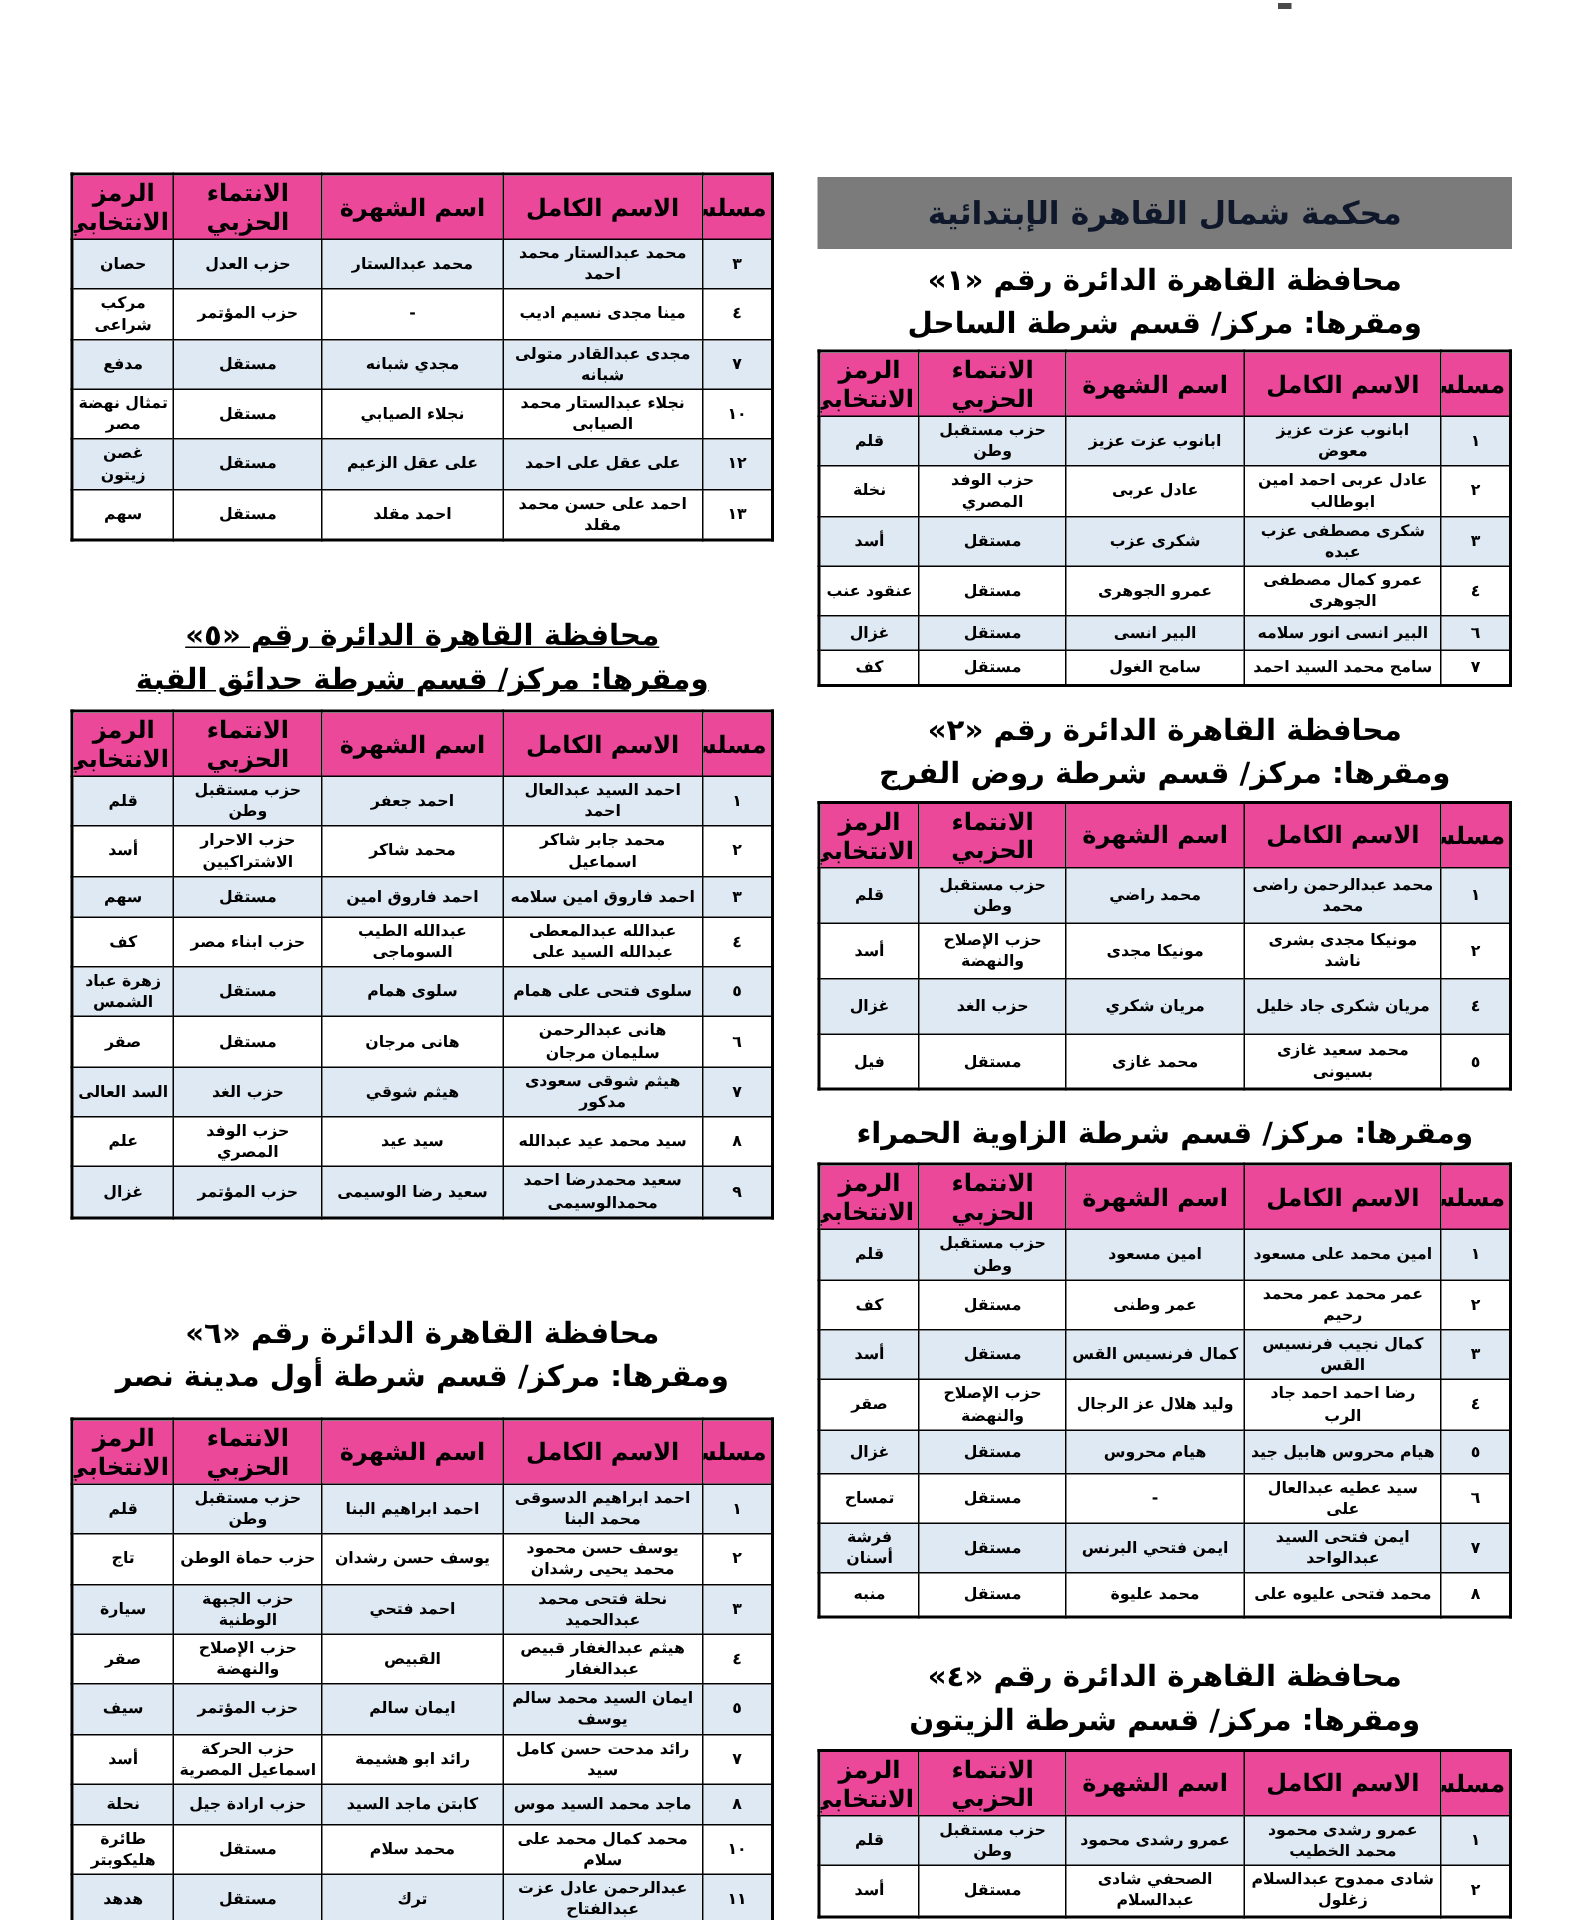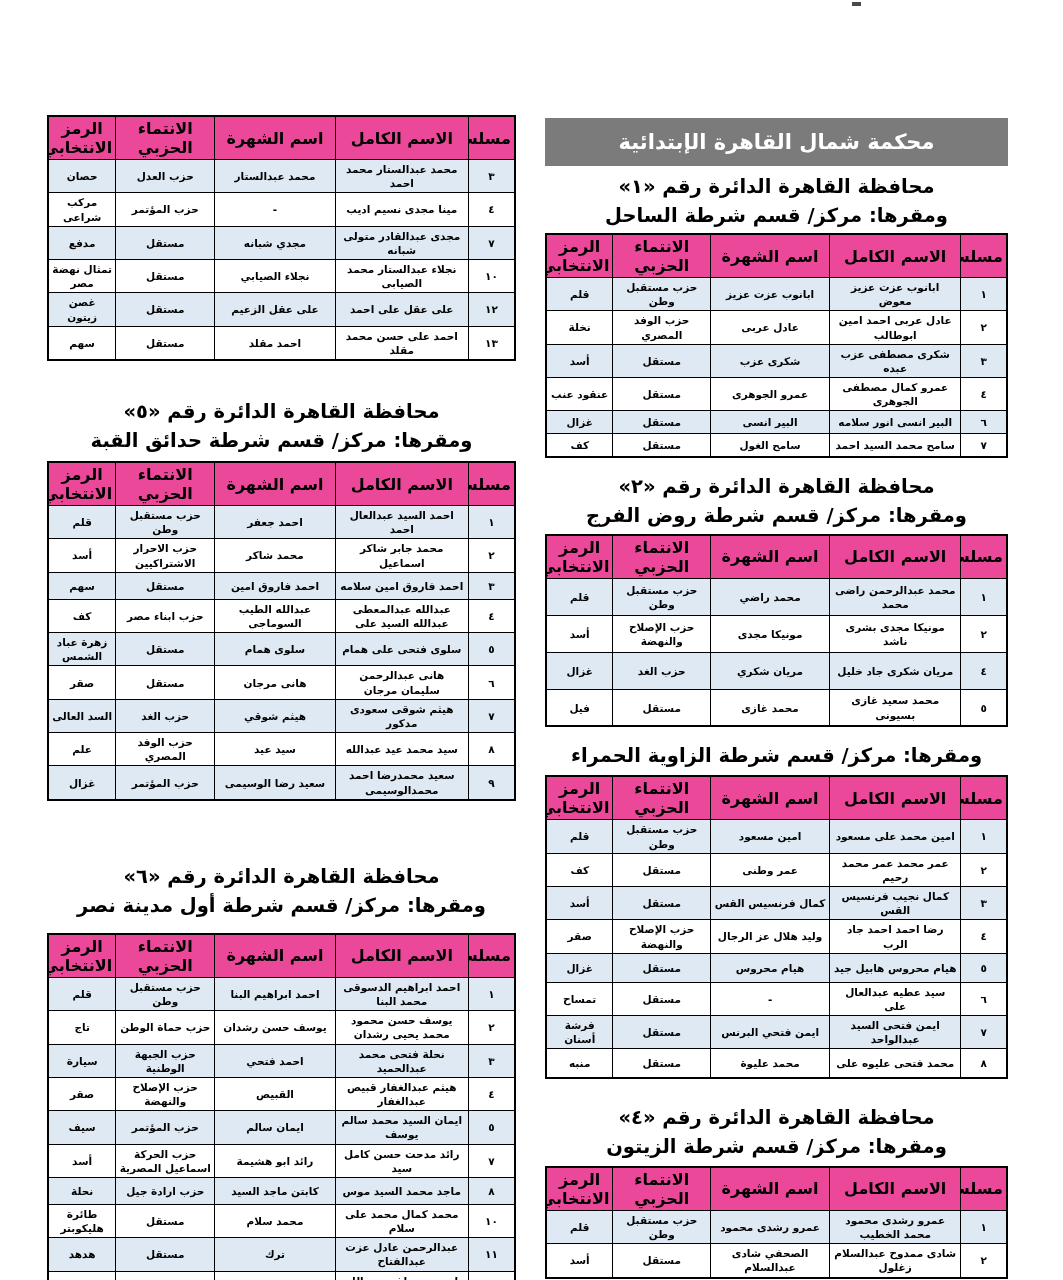--- a/index.html
+++ b/index.html
@@ -6,28 +6,28 @@
   html,body { background:#ffffff; }
   body {
     width:1063px; height:1280px; position:relative; overflow:hidden;
     font-family:"DejaVu Sans", sans-serif; color:#000;
   }
   .col { position:absolute; }
   .col-right { top:118px; right:55px; width:463px; }
   .col-left  { top:115px; left:47px;  width:469px; }
 
   .band {
-    background:#7b7b7b; color:#ffffff; font-weight:bold; font-size:21px;
+    background:#7b7b7b; color:#0f172a; font-weight:bold; font-size:21px;
     text-align:center; height:48px; line-height:48px; letter-spacing:0.5px;
   }
 
   .dtitle { text-align:center; font-weight:bold; font-size:19.5px; line-height:29px; }
   .mt6{margin-top:6px;} .mt3{margin-top:3px;} .mt4{margin-top:4px;} .mt5{margin-top:5px;}
   .mt13{margin-top:13px;} .mt14{margin-top:14px;} .mt24{margin-top:24px;}
-  .mt36{margin-top:36px;} .mt42{margin-top:61px;}
+  .mt36{margin-top:48px;text-decoration:underline;} .mt42{margin-top:61px;}
 
   table.ctable {
     width:100%; border-collapse:collapse; border:2.5px solid #000;
     direction:rtl; table-layout:fixed; background:#fff;
   }
   .ctable th, .ctable td {
     border:1.5px solid #000; font-weight:bold; text-align:center;
     vertical-align:middle; padding:2px 3px; overflow:hidden;
   }
   .ctable th { font-size:16px; height:34px; background:#ec4899; }

